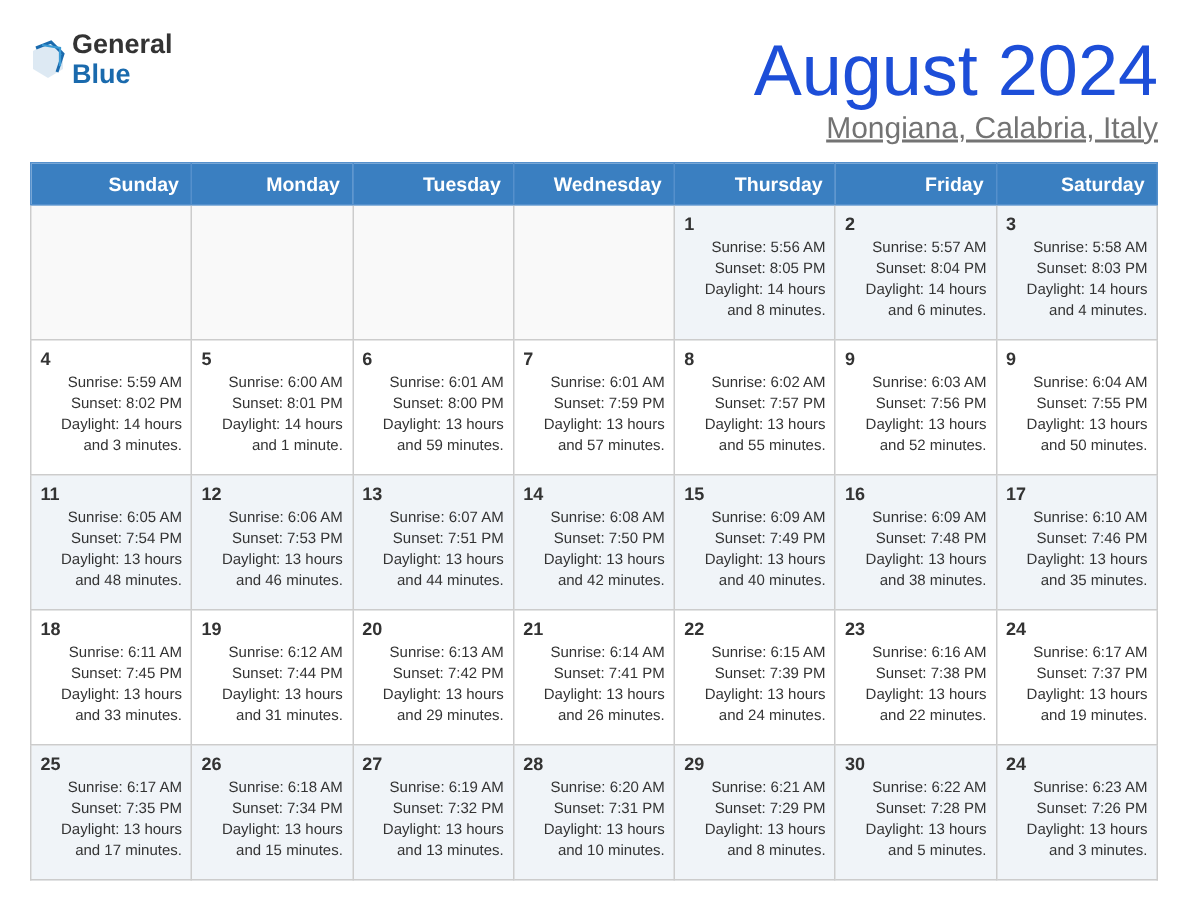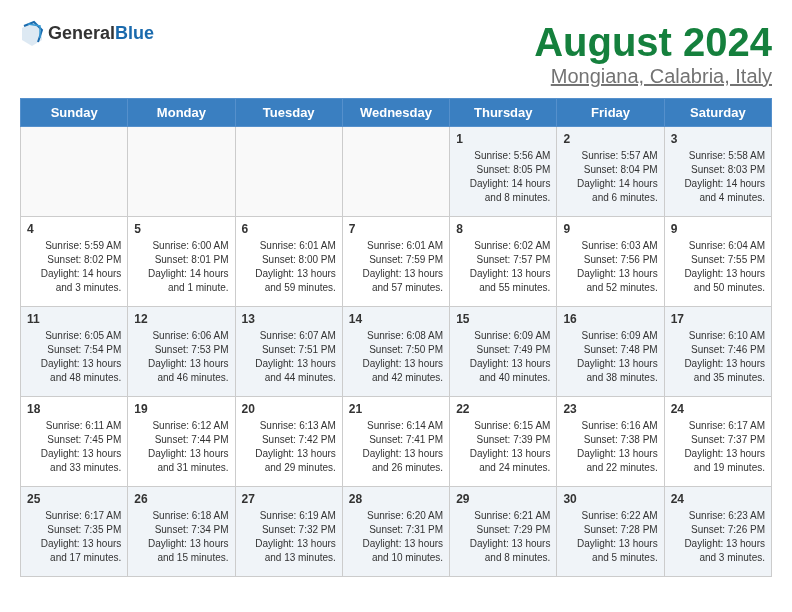--- a/index.html
+++ b/index.html
@@ -15,58 +15,58 @@
       justify-content: space-between;
       align-items: flex-start;
       margin-bottom: 10px;
     }
     .logo {
       display: flex;
       align-items: center;
     }
     .logo-text {
       display: flex;
-      flex-direction: row;
+      flex-direction: column;
       font-size: 18px;
       font-weight: bold;
       line-height: 1.1;
     }
     .logo-general { color: #333; }
     .logo-blue { color: #1a6aad; }
     .logo-icon {
       width: 24px;
       height: 28px;
       margin-right: 4px;
     }
     .title-block {
       text-align: right;
     }
     .month-title {
-      font-size: 40px;
-      font-weight: bold;
-      color: #15803d;
+      font-size: 48px;
+      font-weight: normal;
+      color: #1d4ed8;
     }
     .location {
       font-size: 20px;
       color: #737373;
       text-decoration: underline;
     }
     table {
       width: 100%;
       border-collapse: collapse;
     }
     thead tr {
       background-color: #3a7fc1;
       color: white;
     }
     thead th {
       padding: 6px 8px;
       font-size: 13px;
       font-weight: bold;
-      text-align: center;
+      text-align: right;
       border: 1px solid #5590cc;
     }
     tbody tr {
       vertical-align: top;
     }
     tbody td {
       border: 1px solid #ccc;
       padding: 5px 6px;
       font-size: 10.5px;
       color: #333;

